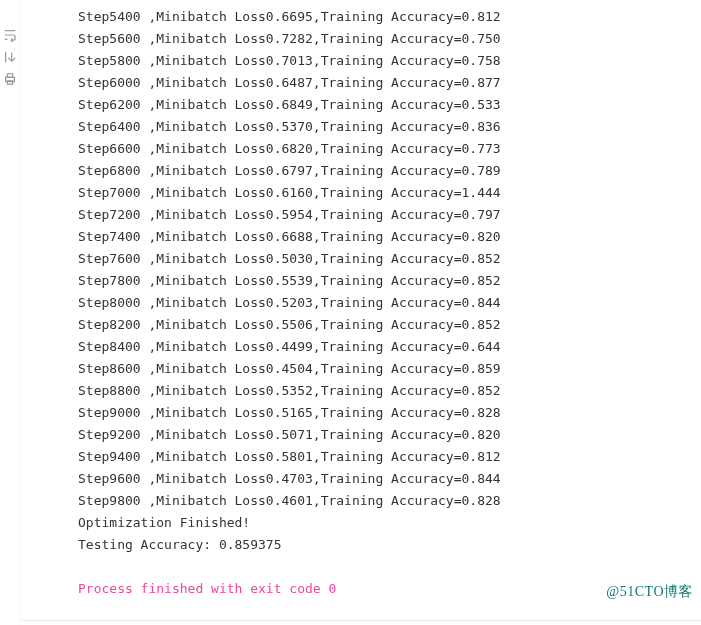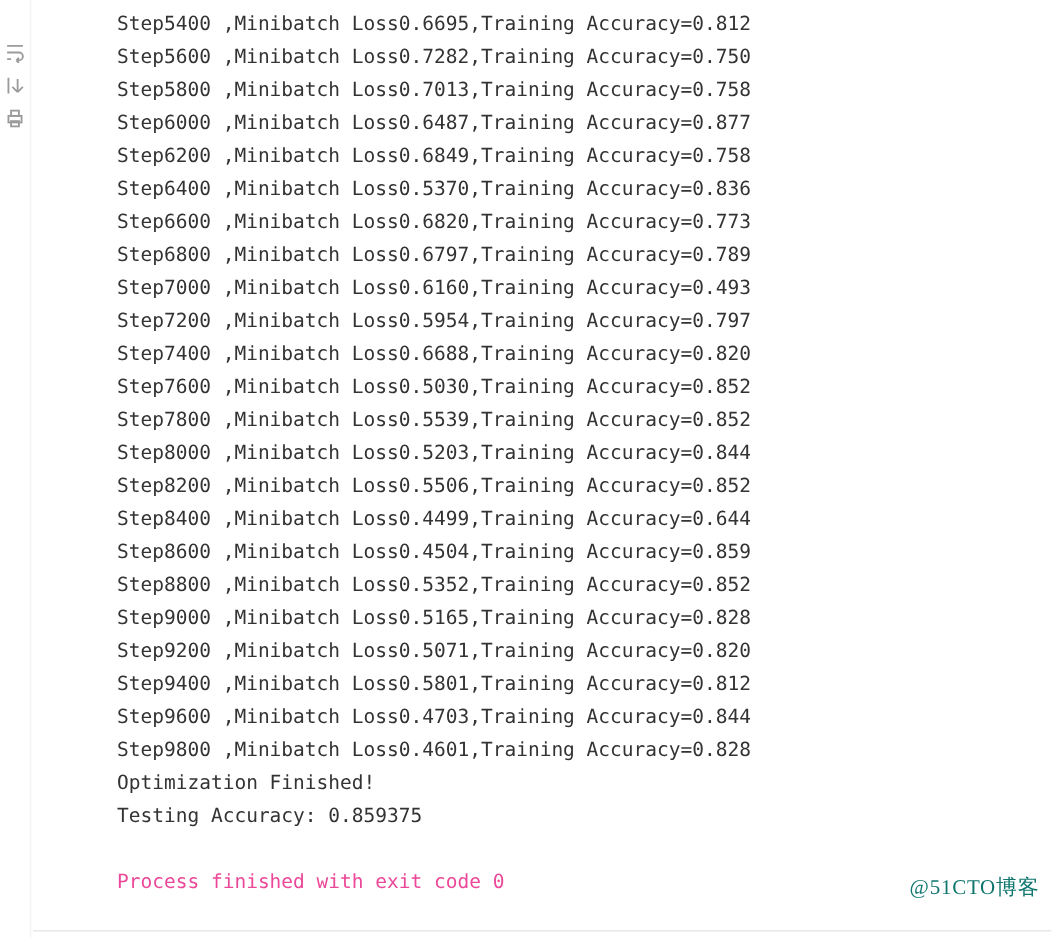--- a/index.html
+++ b/index.html
@@ -62,25 +62,25 @@
         <rect x="5" y="10" width="6" height="4"></rect>
       </svg>
   </span>
 </div>
 
 <div class="output" id="output">
     <div class="line">Step5400 ,Minibatch Loss0.6695,Training Accuracy=0.812</div>
     <div class="line">Step5600 ,Minibatch Loss0.7282,Training Accuracy=0.750</div>
     <div class="line">Step5800 ,Minibatch Loss0.7013,Training Accuracy=0.758</div>
     <div class="line">Step6000 ,Minibatch Loss0.6487,Training Accuracy=0.877</div>
-    <div class="line">Step6200 ,Minibatch Loss0.6849,Training Accuracy=0.758</div>
+    <div class="line">Step6200 ,Minibatch Loss0.6849,Training Accuracy=0.533</div>
     <div class="line">Step6400 ,Minibatch Loss0.5370,Training Accuracy=0.836</div>
     <div class="line">Step6600 ,Minibatch Loss0.6820,Training Accuracy=0.773</div>
     <div class="line">Step6800 ,Minibatch Loss0.6797,Training Accuracy=0.789</div>
-    <div class="line">Step7000 ,Minibatch Loss0.6160,Training Accuracy=0.493</div>
+    <div class="line">Step7000 ,Minibatch Loss0.6160,Training Accuracy=1.444</div>
     <div class="line">Step7200 ,Minibatch Loss0.5954,Training Accuracy=0.797</div>
     <div class="line">Step7400 ,Minibatch Loss0.6688,Training Accuracy=0.820</div>
     <div class="line">Step7600 ,Minibatch Loss0.5030,Training Accuracy=0.852</div>
     <div class="line">Step7800 ,Minibatch Loss0.5539,Training Accuracy=0.852</div>
     <div class="line">Step8000 ,Minibatch Loss0.5203,Training Accuracy=0.844</div>
     <div class="line">Step8200 ,Minibatch Loss0.5506,Training Accuracy=0.852</div>
     <div class="line">Step8400 ,Minibatch Loss0.4499,Training Accuracy=0.644</div>
     <div class="line">Step8600 ,Minibatch Loss0.4504,Training Accuracy=0.859</div>
     <div class="line">Step8800 ,Minibatch Loss0.5352,Training Accuracy=0.852</div>
     <div class="line">Step9000 ,Minibatch Loss0.5165,Training Accuracy=0.828</div>

